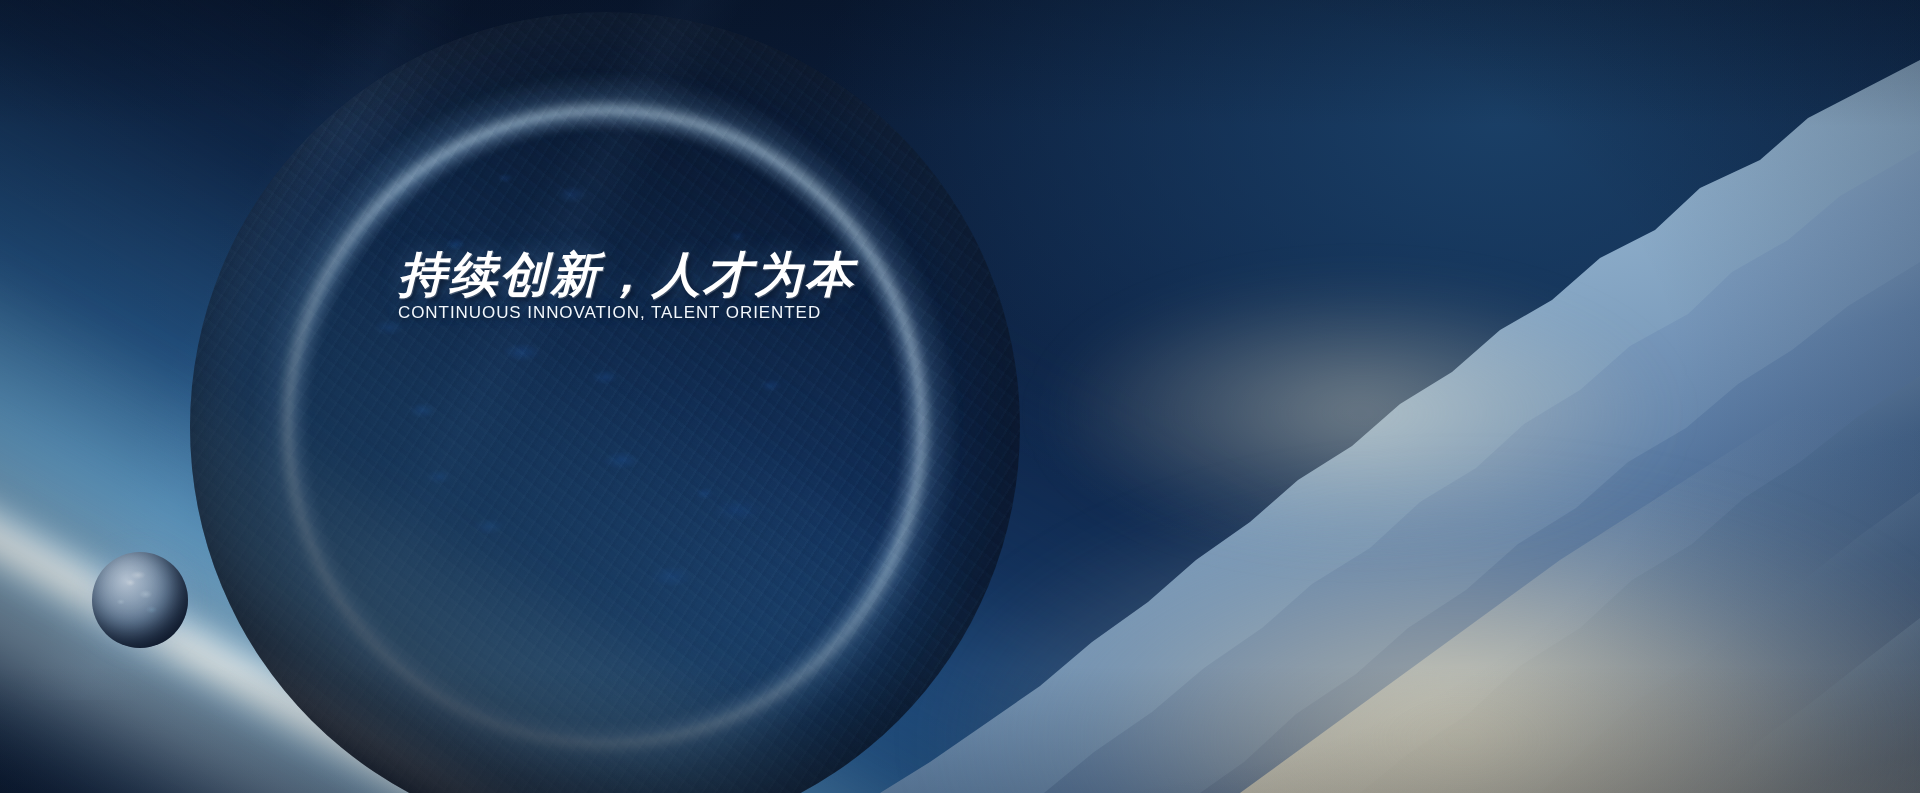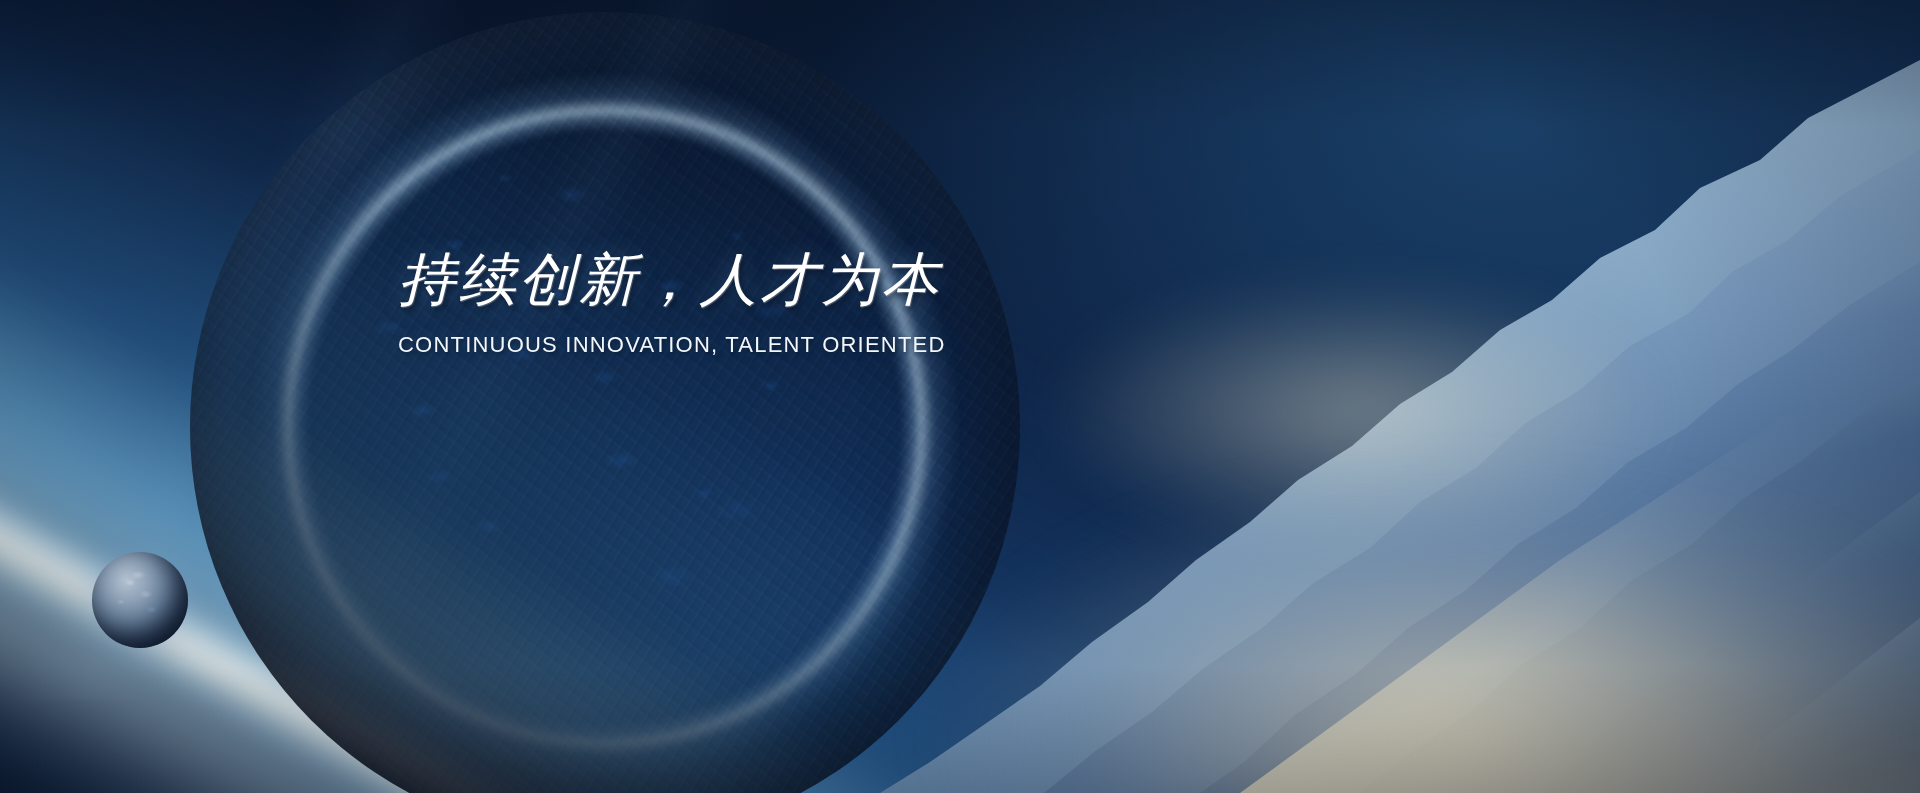--- a/index.html
+++ b/index.html
@@ -249,36 +249,35 @@
 
   
   .caption {
     position:absolute;
     left:398px; top:246px;
     width:780px;
     pointer-events:none;
   }
   .headline {
     font-family:"DejaVu Serif", "Liberation Serif", serif;
-    font-size:57px;
-    font-weight:400;
+    font-size:48px;
+    font-weight:700;
     font-style:italic;
     letter-spacing:.06em;
     color:#ffffff;
     line-height:1.18;
     white-space:nowrap;
     text-shadow:
       3px 4px 6px rgba(4,14,32,.72),
       0 0 22px rgba(120,180,235,.34),
       1px 1px 0 rgba(255,255,255,.35);
   }
   .subline {
-    margin-top:19px;
     font-family:"Liberation Sans", sans-serif;
-    font-size:22px;
+    font-size:17px;
     font-weight:400;
     letter-spacing:.055em;
     color:#f2f7fc;
     white-space:nowrap;
     text-shadow:
       1px 2px 5px rgba(4,14,32,.78),
       0 0 14px rgba(120,180,235,.28);
   }
 </style>
 </head>

